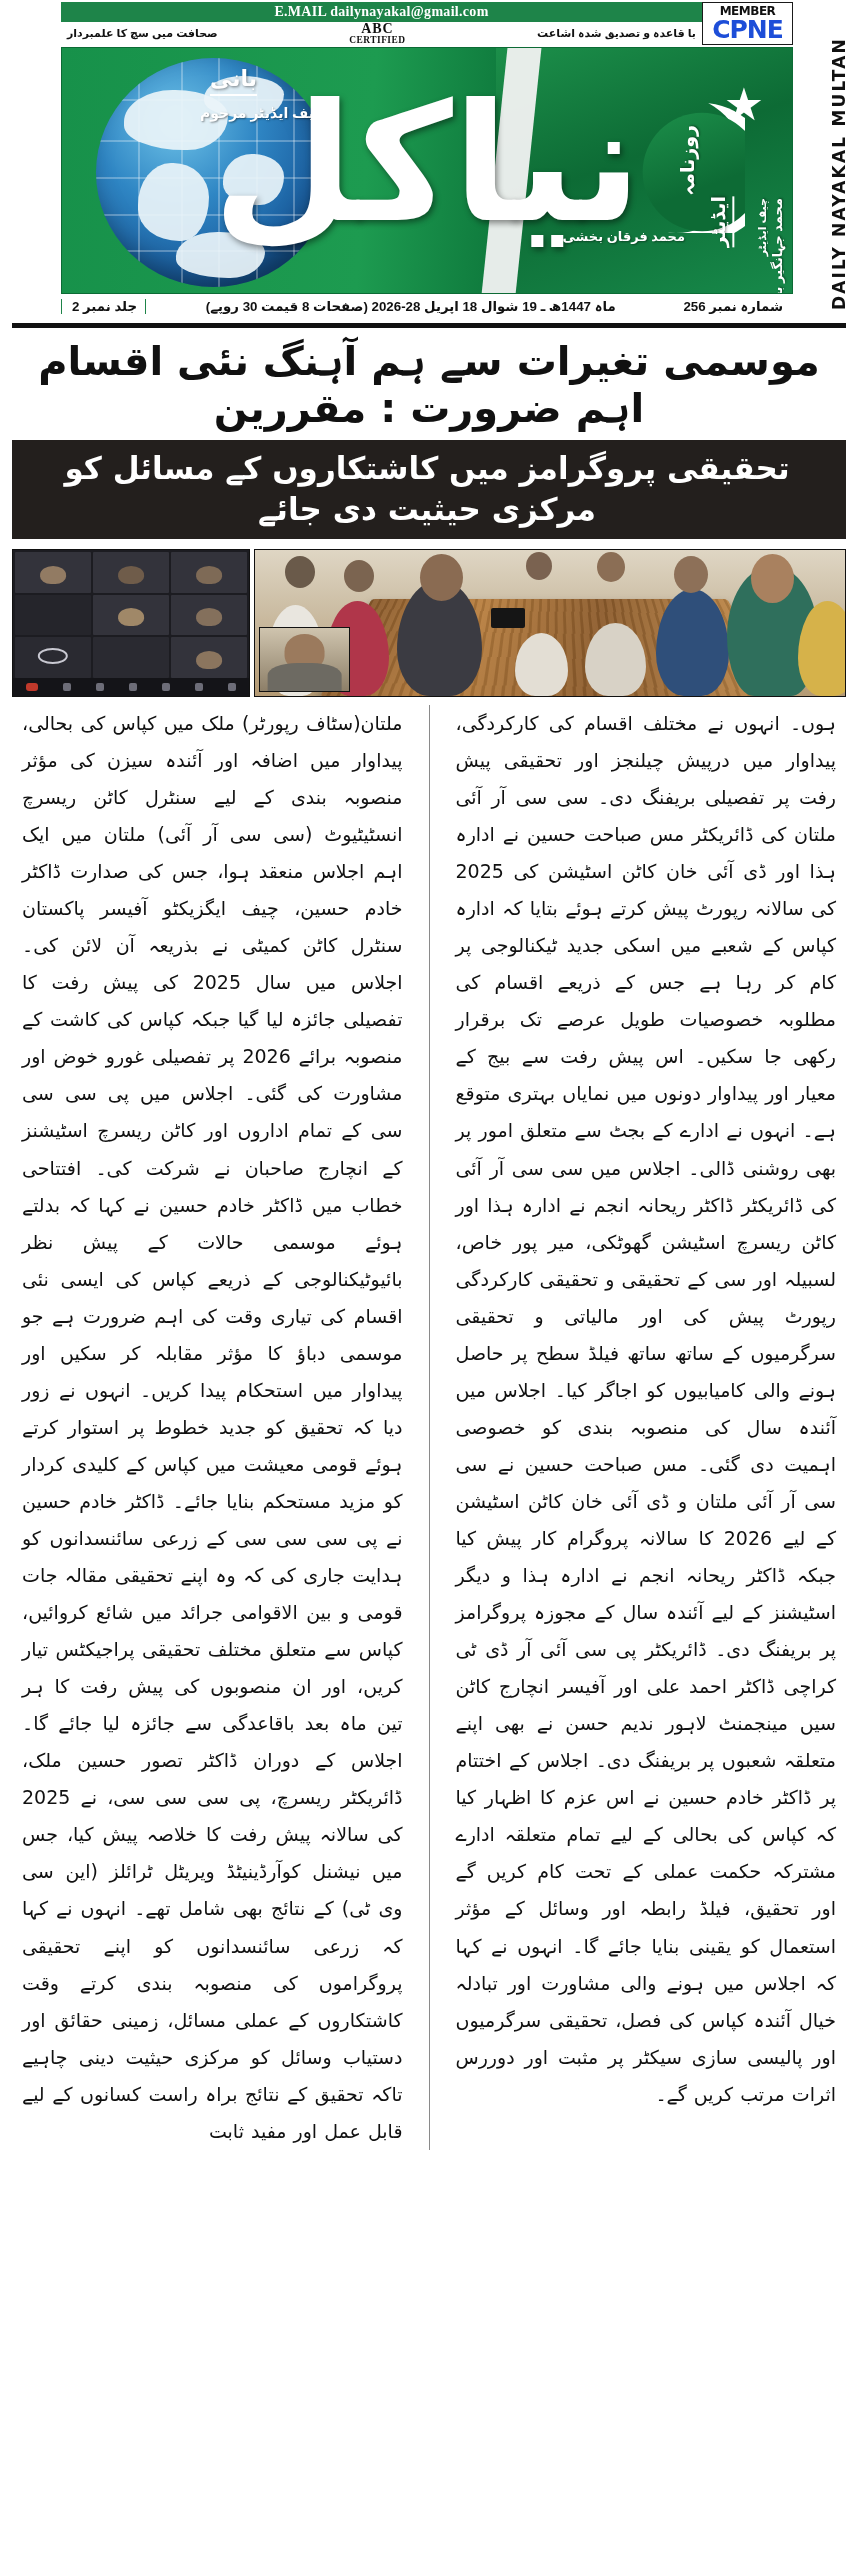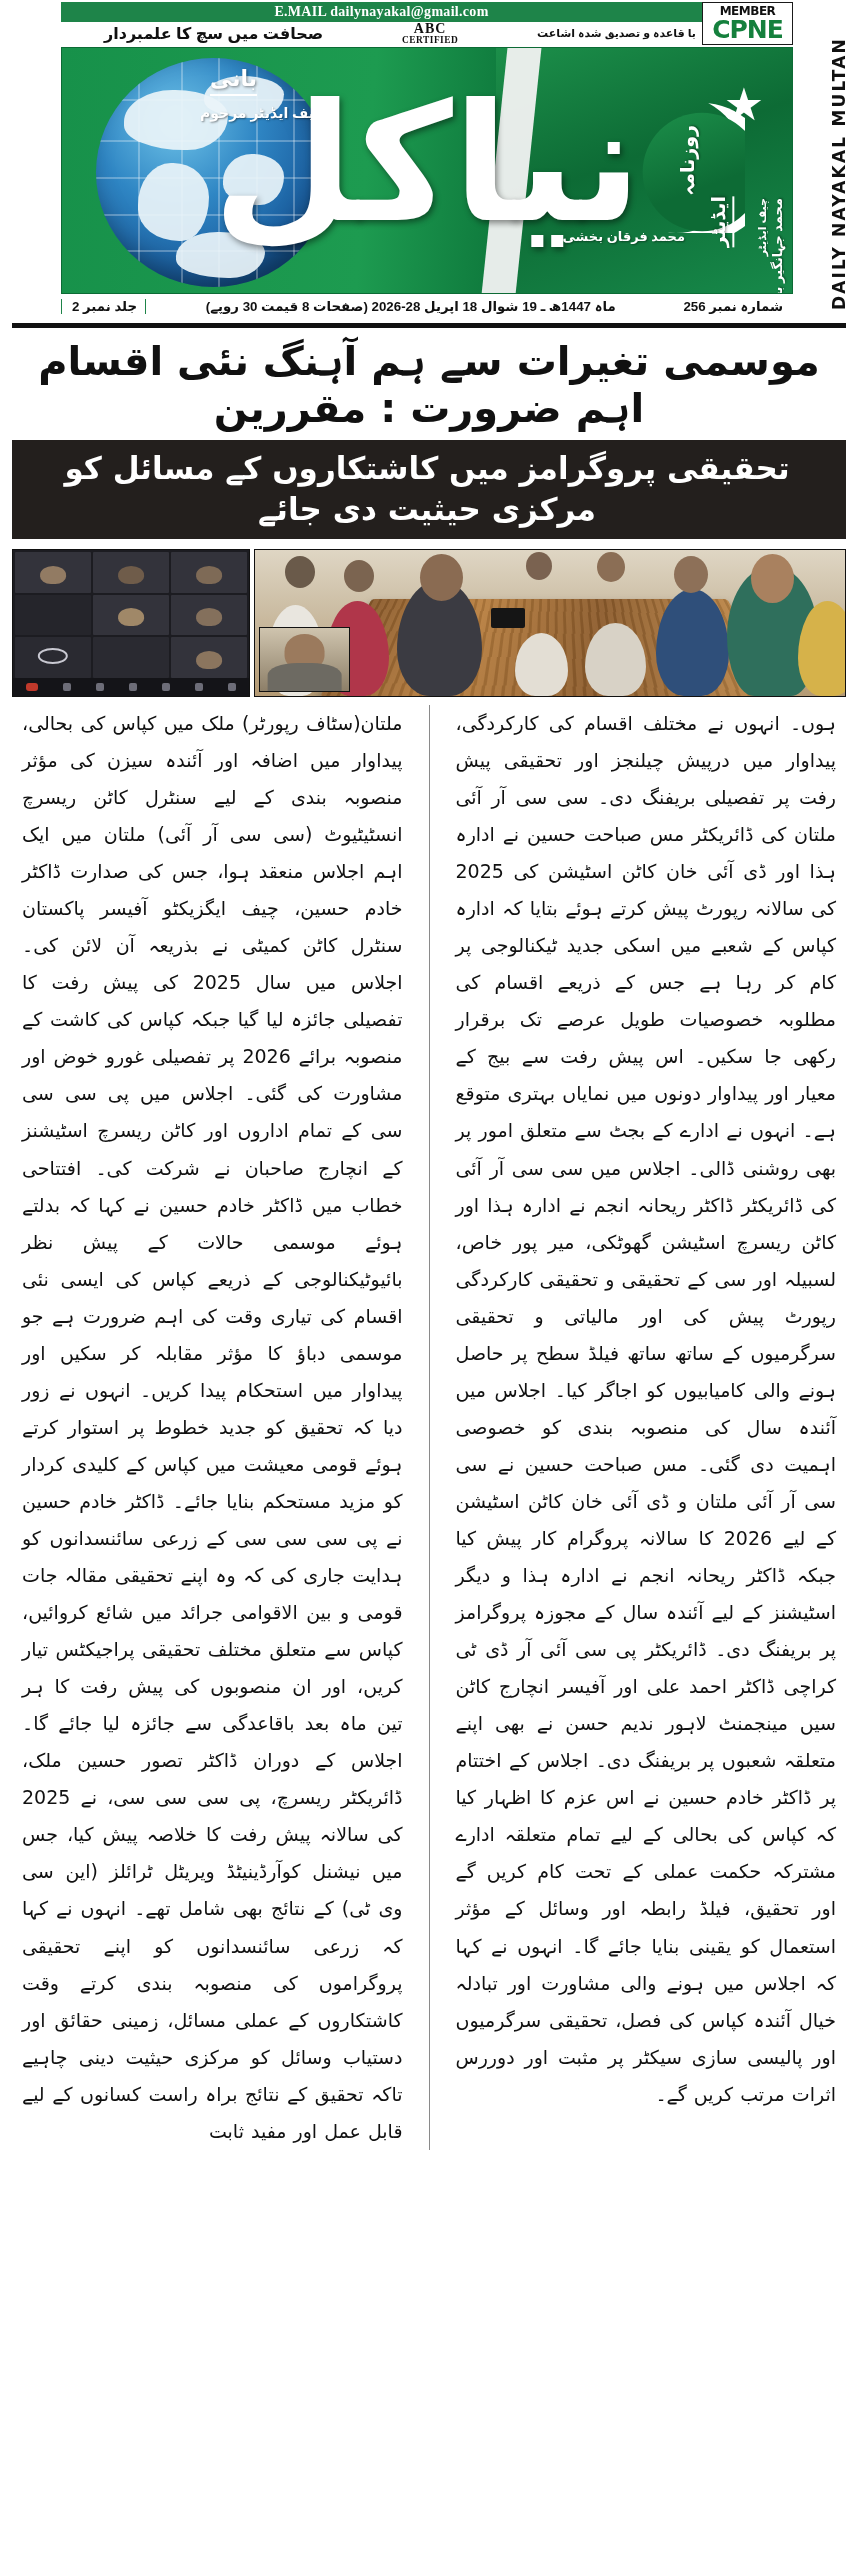--- a/index.html
+++ b/index.html
@@ -51,21 +51,21 @@
     letter-spacing: -0.5px;
     line-height: 1;
     color: #111;
     font-family: "DejaVu Sans", sans-serif;
   }
   .cpne-name {
     font-size: 25px;
     font-weight: 900;
     letter-spacing: -1px;
     line-height: 1;
-    color: #15803d;
+    color: #1d4ed8;
     font-family: "DejaVu Sans", sans-serif;
   }
   .strip-right-col {
     flex: 1;
     display: flex;
     flex-direction: column;
     order: 2;
   }
   .email-bar {
     background: #1e8449;
@@ -82,25 +82,24 @@
   .slogan-row {
     height: 24px;
     display: flex;
     flex-direction: row;
     align-items: center;
     justify-content: space-between;
     padding: 0 6px;
     background: #fff;
   }
   .slogan-urdu {
-    font-size: 16px;
+    font-size: 11px;
     color: #111;
     font-weight: 600;
     direction: rtl;
-    margin-left: 37px;
   }
   .abc-block {
     text-align: center;
     line-height: 1;
     direction: ltr;
   }
   .abc-1 { font-size: 14px; font-weight: 900; letter-spacing: 1px; color:#111;
            font-family: "Liberation Serif", serif; }
   .abc-2 { font-size: 9.4px; font-weight: 700; letter-spacing: 0.5px; color:#111;
            font-family: "Liberation Serif", serif; }

